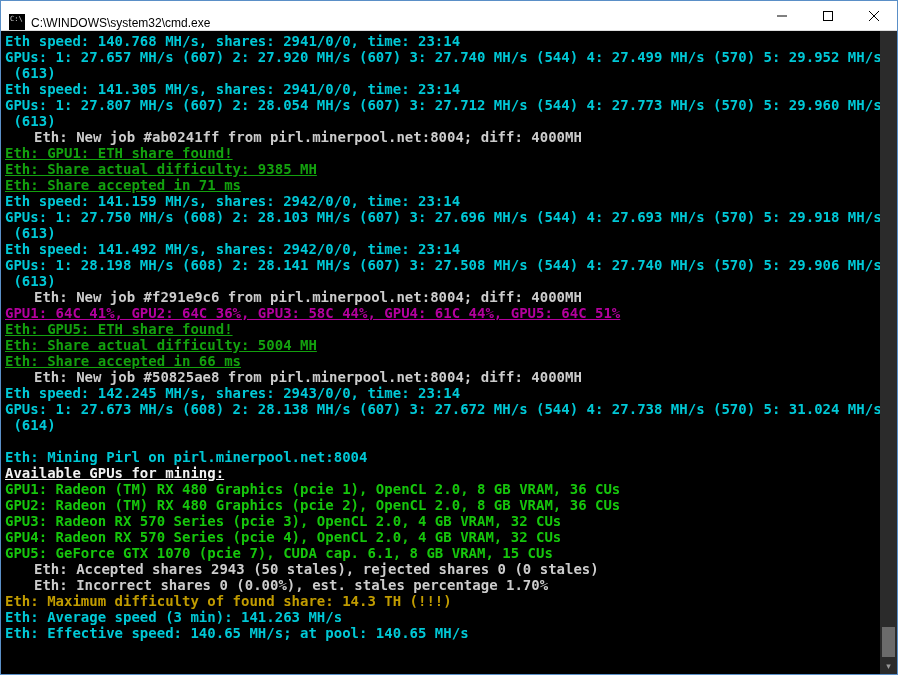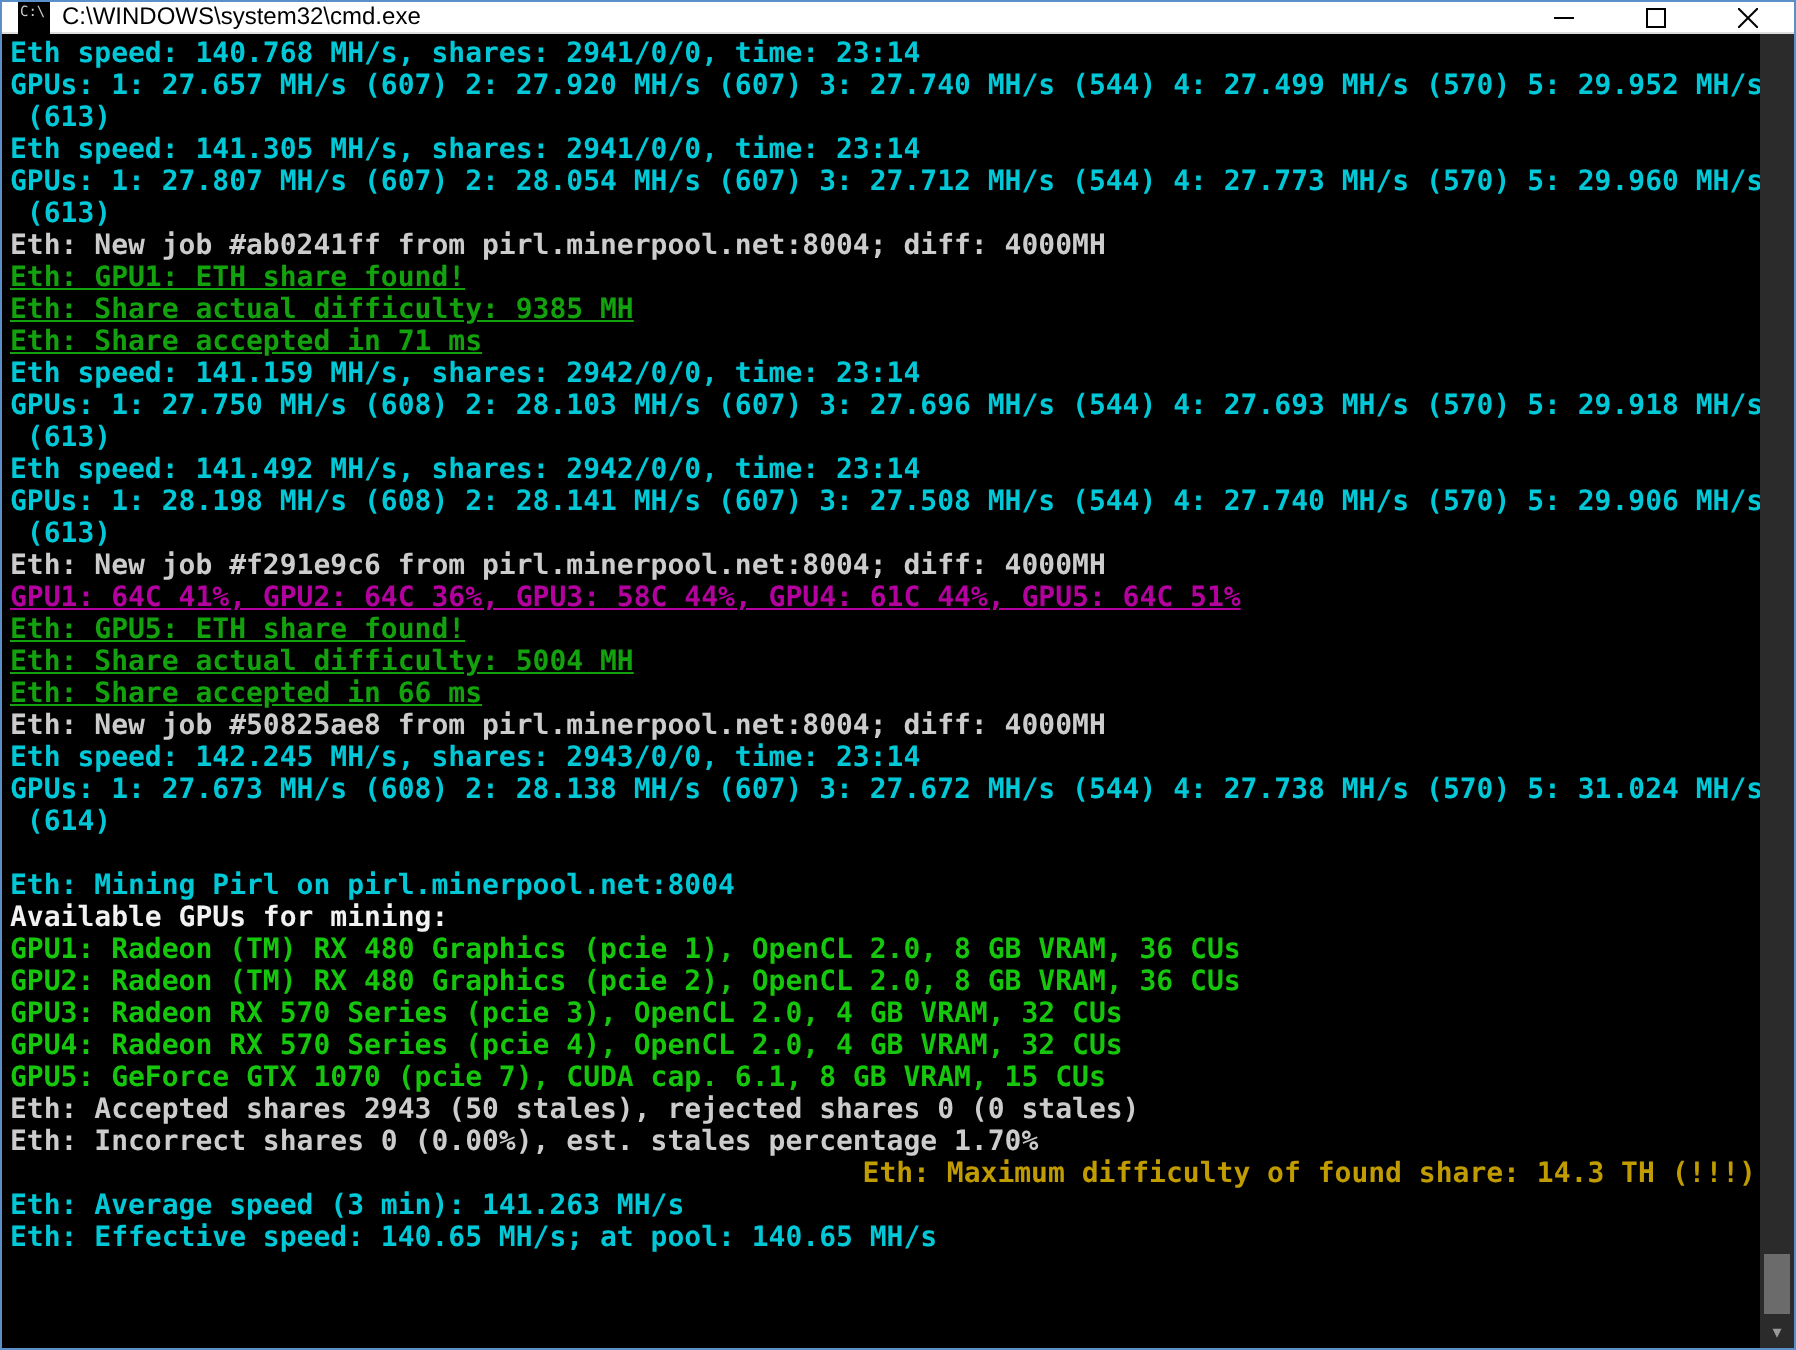--- a/index.html
+++ b/index.html
@@ -14,24 +14,24 @@
   }
   .window {
     width: 898px;
     height: 675px;
     background: #fff;
     border: 1px solid #5a8fc7;
     display: flex;
     flex-direction: column;
   }
   .titlebar {
-    height: 16px;
+    height: 30px;
     background: #fff;
     display: flex;
-    align-items: flex-start;
+    align-items: flex-end;
     border-bottom: 1px solid #ddd;
   }
   .titlebar-icon {
     width: 16px;
     height: 16px;
     margin: 0 6px 0 8px;
     background: #000;
     position: relative;
   }
   .titlebar-icon::after {
@@ -97,24 +97,24 @@
     right: 0;
     height: 17px;
     display: flex;
     align-items: center;
     justify-content: center;
     color: #999;
     font-size: 9px;
   }
   .c-cyan   { color: #00c8d6; }
   .c-green  { color: #13a10e; text-decoration: underline; }
-  .c-white  { color: #cccccc; }
-  .c-bwhite { color: #f2f2f2; }
+  .c-white  { color: #cccccc; margin-left: 29px; }
+  .c-bwhite { color: #f2f2f2; text-decoration: underline; }
   .c-magenta{ color: #b4009e; text-decoration: underline; }
-  .c-yellow { color: #c19c00; text-align: right; }
+  .c-yellow { color: #c19c00; }
   .c-bgreen { color: #16c60c; }
 </style>
 </head>
 <body>
 
 <div class="window">
   <div class="titlebar">
     <div class="titlebar-icon"></div>
     <div class="titlebar-text">C:\WINDOWS\system32\cmd.exe</div>
     <div class="titlebar-controls">

